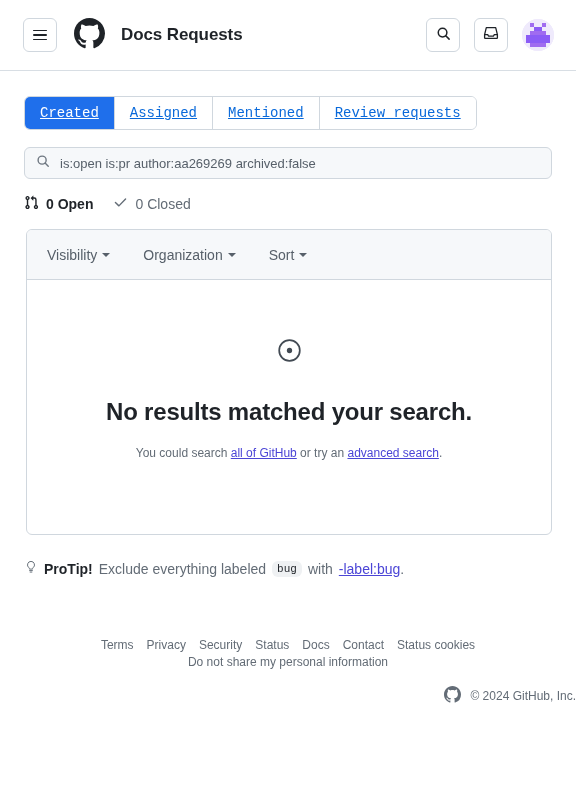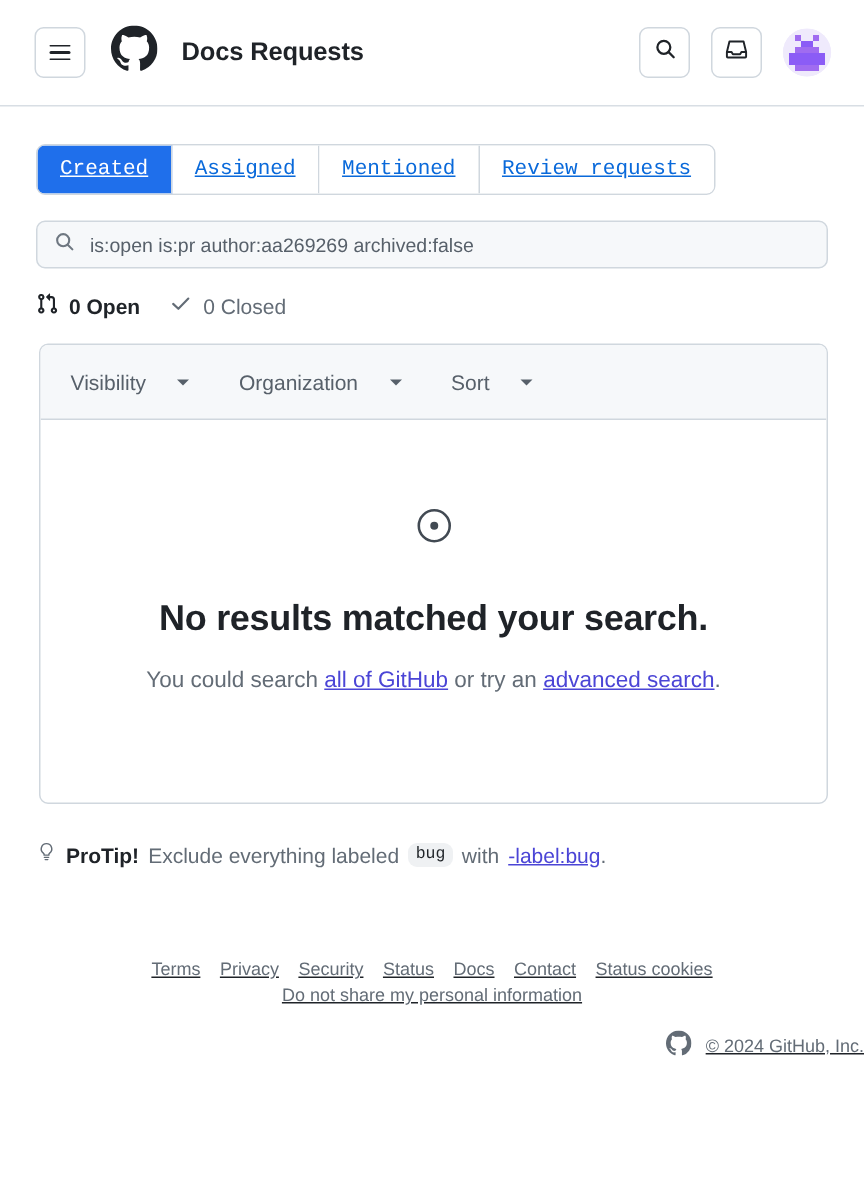--- a/index.html
+++ b/index.html
@@ -172,21 +172,20 @@
     padding: 0 20px;
   }
   .filter {
     display: flex;
     align-items: center;
     font-size: 14px;
     color: #57606a;
     cursor: pointer;
     margin-right: 33px;
     white-space: nowrap;
-    gap: 16px;
   }
   .caret {
     width: 0; height: 0;
     border-left: 4px solid transparent;
     border-right: 4px solid transparent;
     border-top: 4px solid #57606a;
     margin-left: 5px;
   }
   .blankslate {
     padding: 58px 24px 70px 24px;
@@ -196,21 +195,21 @@
   .blank-heading {
     margin: 31px 0 0 0;
     font-size: 24px;
     font-weight: bold;
     color: #1f2328;
     letter-spacing: -0.2px;
   }
   .blank-sub {
     margin: 16px auto 0 auto;
     max-width: 390px;
-    font-size: 15px;
+    font-size: 12px;
     line-height: 22px;
     color: #636c76;
   }
   .blank-sub a { color: #4b45d6; text-decoration: underline; }
 
   
   .protip {
     margin: 25px 24px 0 24px;
     display: flex;
     align-items: center;
@@ -227,21 +226,20 @@
     border-radius: 6px;
     padding: 2px 5px;
     color: #1f2328;
   }
   .protip a { color: #4b45d6; text-decoration: underline; }
 
   
   .footer {
     margin-top: 61px;
     text-align: center;
-    text-decoration: underline;
   }
   .footer-links {
     display: flex;
     justify-content: center;
     align-items: center;
     flex-wrap: wrap;
     gap: 13px;
     font-size: 12px;
   }
   .footer-links a { color: #636c76; text-decoration: none; white-space: nowrap; }

